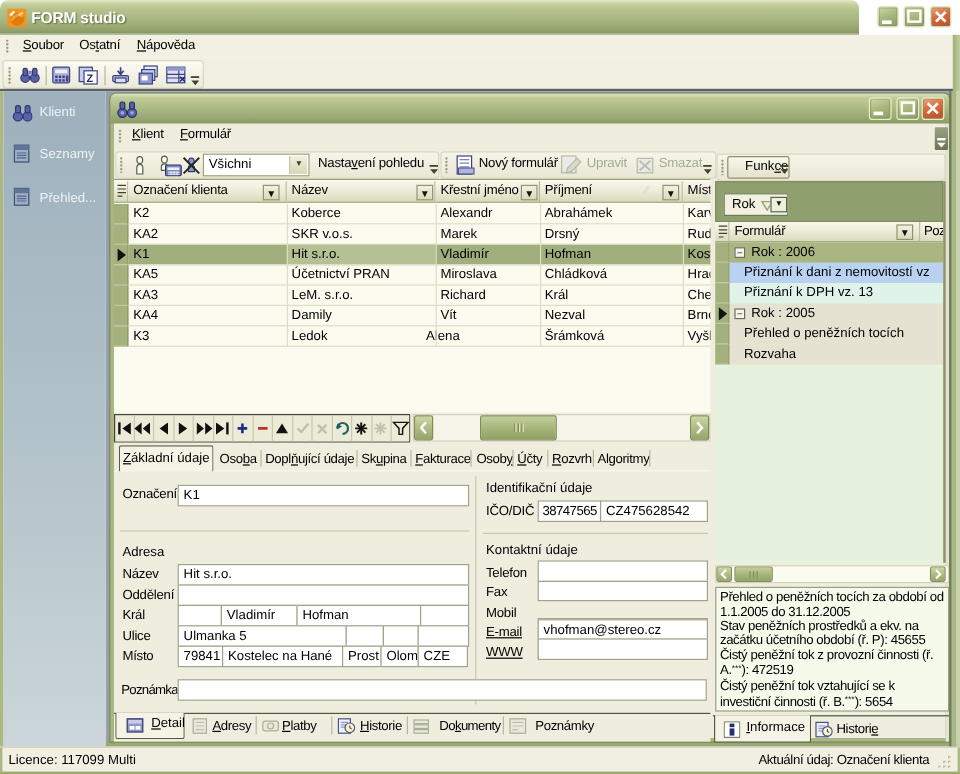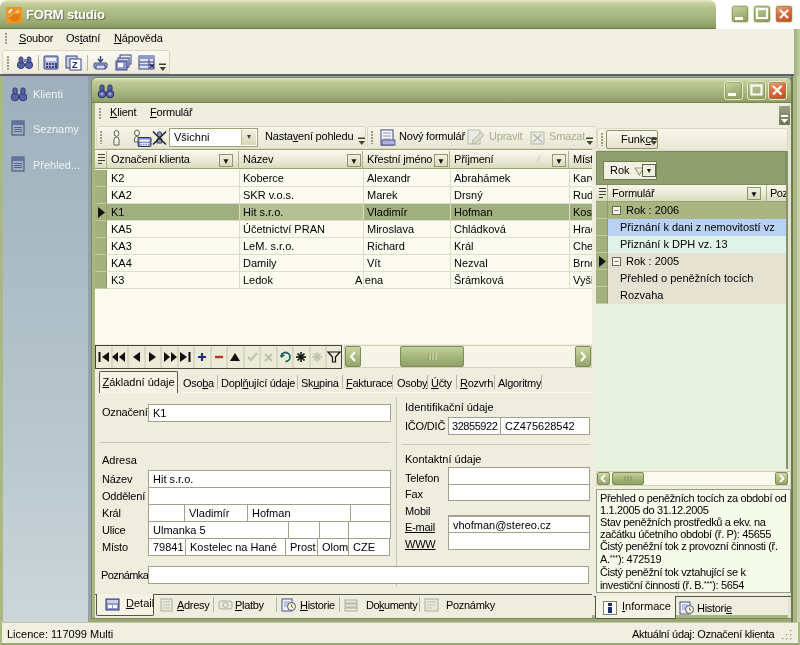--- a/index.html
+++ b/index.html
@@ -488,21 +488,21 @@
   <div class="inp" style="left:253px;top:128px;width:43px;height:18px"></div>
   <div class="inp" style="left:53px;top:145px;width:38px;height:18px">79841</div>
   <div class="inp" style="left:90px;top:145px;width:101px;height:18px">Kostelec na Hané</div>
   <div class="inp" style="left:190px;top:145px;width:33px;height:18px">Prost</div>
   <div class="inp" style="left:222px;top:145px;width:32px;height:18px">Olom</div>
   <div class="inp" style="left:253px;top:145px;width:42px;height:18px">CZE</div>
   <div class="lbl" style="left:6px;top:176px;letter-spacing:-0.6px">Poznámka</div>
   <div class="inp" style="left:53px;top:173px;width:441px;height:18px"></div>
   <div class="sect" style="left:310px;top:8px">Identifikační údaje</div>
   <div class="lbl" style="left:310px;top:27px">IČO/DIČ</div>
-  <div class="inp" style="left:353px;top:24px;width:53px;height:18px;letter-spacing:-0.45px;padding-left:3px">32855922</div>
+  <div class="inp" style="left:353px;top:24px;width:53px;height:18px;letter-spacing:-0.45px;padding-left:3px">38747565</div>
   <div class="inp" style="left:405px;top:24px;width:90px;height:18px">CZ475628542</div>
   <div class="sect" style="left:310px;top:60px">Kontaktní údaje</div>
   <div class="lbl" style="left:310px;top:79px">Telefon</div>
   <div class="lbl" style="left:310px;top:95px">Fax</div>
   <div class="lbl" style="left:310px;top:112px">Mobil</div>
   <div class="lbl" style="left:310px;top:128px"><u>E-mail</u></div>
   <div class="lbl" style="left:310px;top:145px"><u>WWW</u></div>
   <div class="inp" style="left:353px;top:74px;width:142px;height:18px"></div>
   <div class="inp" style="left:353px;top:91px;width:142px;height:17px"></div>
   <div class="inp" style="left:353px;top:122px;width:142px;height:34px">604587456</div>

